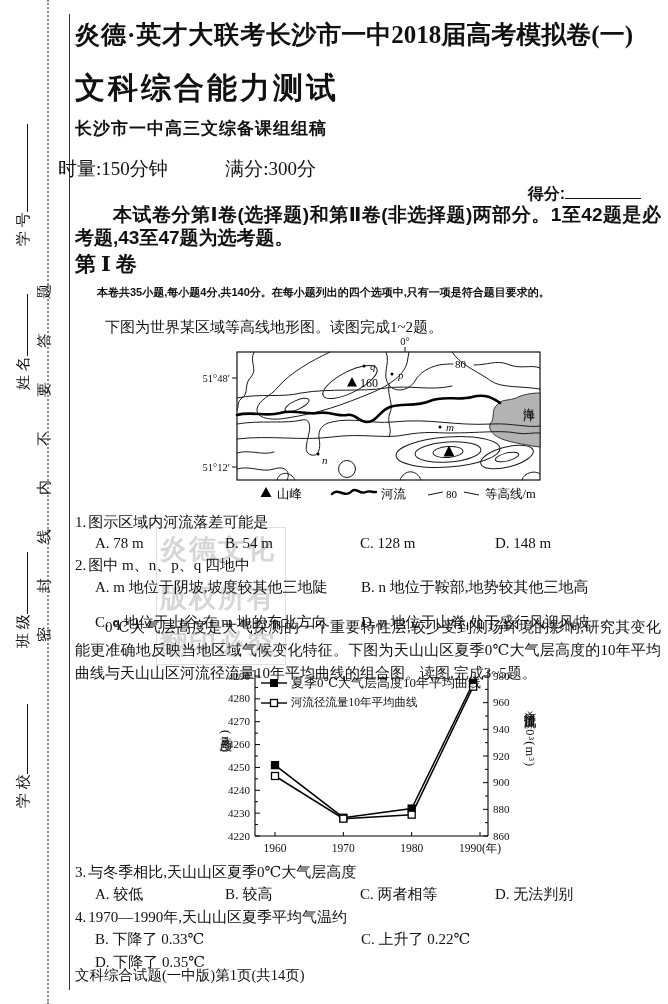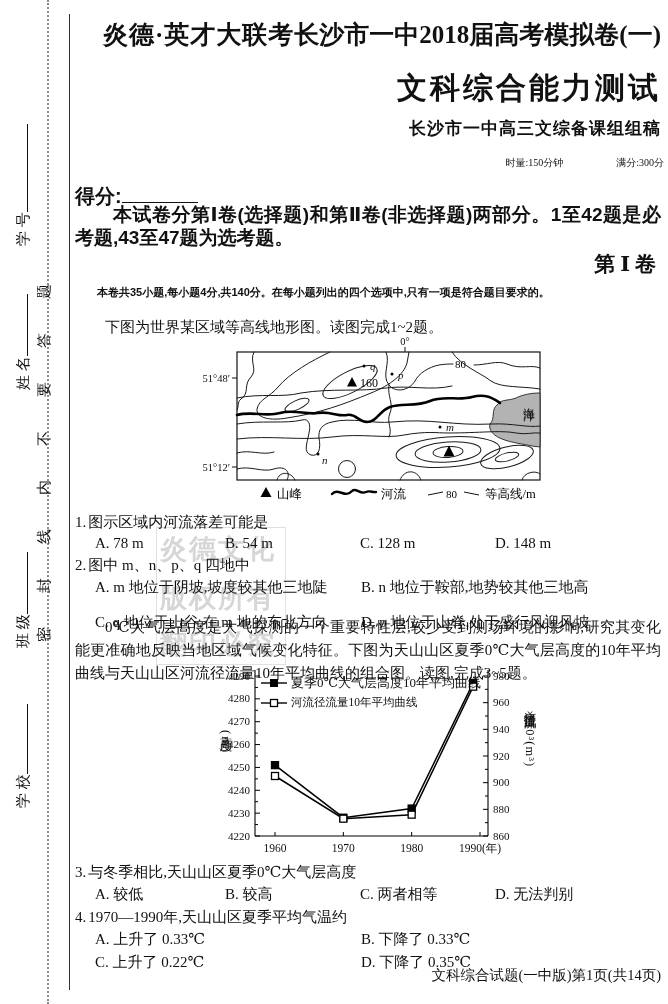--- a/index.html
+++ b/index.html
@@ -2,21 +2,21 @@
 <html><head>
 <meta charset="utf-8">
 <style>
   html,body{margin:0;padding:0}
   body{
     width:668px;height:1004px;position:relative;background:#fff;color:#111;
     font-family:"Liberation Serif","DejaVu Serif",serif;overflow:hidden;
   }
   .abs{position:absolute}
   .hei{font-family:"Liberation Sans","DejaVu Sans",sans-serif;font-weight:bold}
-  .center{text-align:right}
+  .center{text-align:left}
   .blank{display:inline-block;border-bottom:1.2px solid #111;height:1em;vertical-align:baseline}
   .vrot{position:absolute;transform:rotate(-90deg);transform-origin:left top;white-space:nowrap;font-size:15px}
   .opt-grid4{display:grid;grid-template-columns:130px 135px 135px 1fr;padding-left:20px}
   .opt-grid2{display:grid;grid-template-columns:266px 1fr;padding-left:20px}
   .stem,.opt{font-size:15px;line-height:21px}
   .q-num{margin-right:2px}
   .ct{fill:none;stroke:#1a1a1a;stroke-width:1;stroke-linecap:round}
   .map-text{font-size:10.5px;fill:#111}
   .pt-label{font-size:11px;font-style:italic;fill:#111}
   svg text{font-family:"Liberation Serif","DejaVu Serif",serif}
@@ -46,26 +46,26 @@
 <div class="abs" style="left:156px;top:527px;width:128px;height:136px;border:1px solid #e0e0e0"></div>
 <div class="abs wm" style="left:160px;top:531px;font-size:27px;letter-spacing:2px">炎德文化</div>
 <div class="abs wm" style="left:160px;top:580px;font-size:27px;letter-spacing:2px">版权所有</div>
 <div class="abs wm" style="left:160px;top:626px;font-size:27px;letter-spacing:2px">翻印必究</div>
 
 <div class="abs center" style="left:75px;top:18px;width:586px;font-size:25px;font-weight:bold;white-space:nowrap">
   <span style="font-weight:900;letter-spacing:1px">炎德·英才大联考</span><span>长沙市一中2018届高考模拟卷(一)</span>
 </div>
 <div class="abs center hei" style="left:75px;top:68px;width:586px;font-size:30px;letter-spacing:3px">文科综合能力测试</div>
 <div class="abs center hei" style="left:75px;top:117px;width:586px;font-size:17px;letter-spacing:1px">长沙市一中高三文综备课组组稿</div>
-<div class="abs center" style="left:78px;top:156px;width:586px;font-size:10px">
+<div class="abs center" style="left:58px;top:156px;width:586px;font-size:19px">
   <span>时量:150分钟</span>
   <span style="display:inline-block;width:48px"></span>
   <span>满分:300分</span>
 </div>
-<div class="abs hei" style="left:75px;top:182px;width:566px;font-size:20px">
+<div class="abs hei" style="left:75px;top:182px;width:566px;text-align:right;font-size:16px">
   <span>得分:</span><span class="blank" style="width:76px"></span>
 </div>
 
 <div class="abs hei" style="left:75px;top:203px;width:586px;font-size:19px;line-height:23px;text-indent:2em;text-align:justify">本试卷分第Ⅰ卷(选择题)和第Ⅱ卷(非选择题)两部分。1至42题是必考题,43至47题为选考题。</div>
 <div class="abs center" style="left:75px;top:250px;width:586px;font-size:21px;font-weight:bold;letter-spacing:5px">第Ⅰ卷</div>
 <div class="abs hei" style="left:75px;top:282px;width:586px;font-size:11px;line-height:21px;text-indent:2em;text-align:justify">本卷共35小题,每小题4分,共140分。在每小题列出的四个选项中,只有一项是符合题目要求的。</div>
 <div class="abs" style="left:75px;top:318px;width:586px;font-size:15px;line-height:18px;text-indent:2em">下图为世界某区域等高线地形图。读图完成1~2题。</div>
 
 <div class="abs" style="left:190px;top:336px;width:370px;height:172px">
   <svg width="370" height="172" viewBox="0 0 370 172">
@@ -247,19 +247,18 @@
 <div class="abs opt-grid4" style="left:75px;top:884px;width:566px">
   <span class="opt">A. 较低</span>
   <span class="opt">B. 较高</span>
   <span class="opt">C. 两者相等</span>
   <span class="opt">D. 无法判别</span>
 </div>
 <div class="abs stem" style="left:75px;top:907px">
   <span class="q-num">4.</span><span>1970—1990年,天山山区夏季平均气温约</span>
 </div>
 <div class="abs opt-grid2" style="left:75px;top:929px;width:566px;row-gap:2px">
-  <span class="opt">A. 上升了 0.33℃</span>
   <span class="opt">B. 下降了 0.33℃</span>
   <span class="opt">C. 上升了 0.22℃</span>
   <span class="opt">D. 下降了 0.35℃</span>
 </div>
 
 <div class="abs center" style="left:75px;top:966px;width:586px;font-size:14.5px">文科综合试题(一中版)第1页(共14页)</div>
 
 </body></html>

